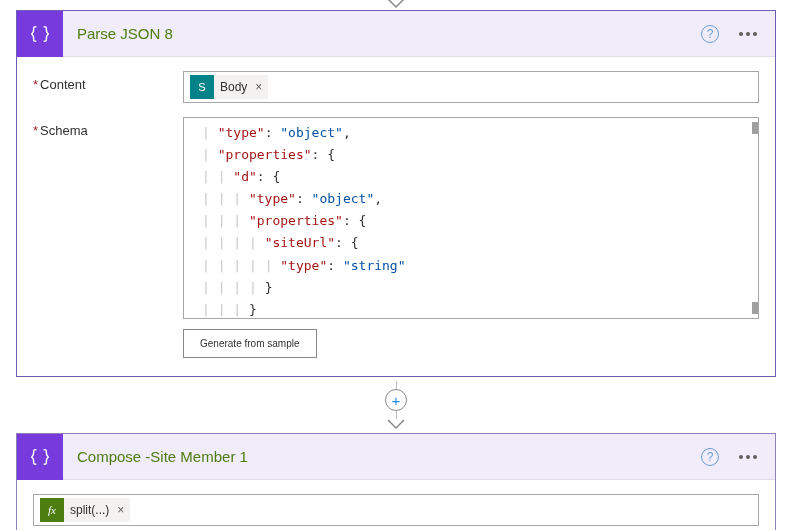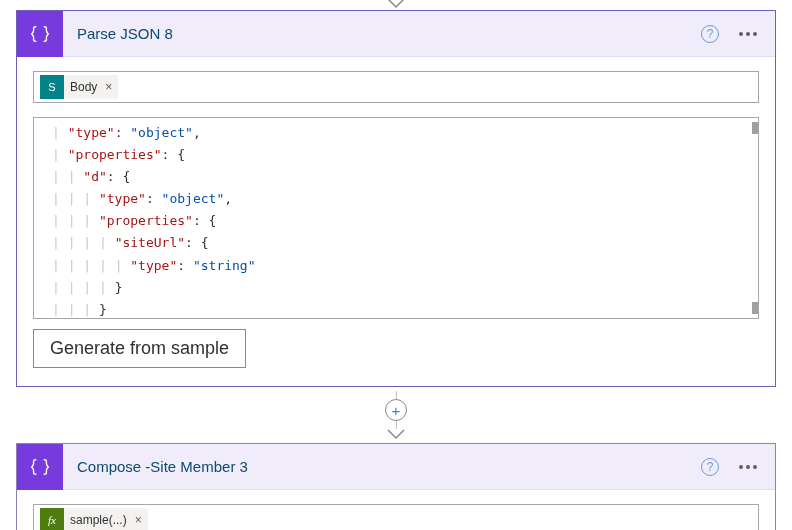--- a/index.html
+++ b/index.html
@@ -36,21 +36,21 @@
     height: 46px;
     background: #773adc;
     display: flex;
     align-items: center;
     justify-content: center;
     flex-shrink: 0;
   }
   .card-title {
     padding-left: 14px;
     flex: 1;
-    color: #0c4a6e;
+    color: #4d7c0f;
     font-size: 15px;
   }
   .card-actions {
     display: flex;
     align-items: center;
     gap: 16px;
     padding-right: 14px;
   }
   .help-circle {
     width: 18px; height: 18px;
@@ -150,21 +150,21 @@
     right: 0;
     width: 6px; height: 12px;
     background: #a0a0a0;
   }
   .sb-top { top: 4px; }
   .sb-bot { bottom: 4px; }
   .gen-btn {
     border: 1px solid #8a8886;
     background: #fff;
     padding: 8px 16px;
-    font-size: 18px;
+    font-size: 10px;
     color: #323130;
     cursor: pointer;
     align-self: flex-start;
   }
   .add-btn-wrap {
     display: flex; flex-direction: column; align-items:center;
     margin: 4px 0 2px 0;
   }
   .add-btn {
     width: 22px; height: 22px;
@@ -207,29 +207,31 @@
         <div class="help-circle">?</div>
         <div class="ellipsis">
             <span></span>
             <span></span>
             <span></span>
           </div>
       </div>
     </div>
     <div class="card-body">
       <div class="field-row">
+        <div class="field-label"><span class="req">*</span><span>Content</span></div>
         <div class="field-input">
           <div class="token">
             <span class="token-icon sp">S</span>
             <span class="token-label">Body</span>
             <span class="token-x">×</span>
           </div>
         </div>
       </div>
       <div class="field-row">
+        <div class="field-label"><span class="req">*</span><span>Schema</span></div>
         <div class="schema-box">
           <div class="code-editor">
             <div class="sb-handle sb-top"></div>
             <pre id="code-content"><span class="guide"><span class="guide">|&nbsp;</span></span><span class="tk-key">"type"</span><span class="tk-pun">: </span><span class="tk-str">"object"</span><span class="tk-pun">,</span>
 <span class="guide"><span class="guide">|&nbsp;</span></span><span class="tk-key">"properties"</span><span class="tk-pun">: </span><span class="tk-br">{</span>
 <span class="guide"><span class="guide">|&nbsp;</span><span class="guide">|&nbsp;</span></span><span class="tk-key">"d"</span><span class="tk-pun">: </span><span class="tk-br">{</span>
 <span class="guide"><span class="guide">|&nbsp;</span><span class="guide">|&nbsp;</span><span class="guide">|&nbsp;</span></span><span class="tk-key">"type"</span><span class="tk-pun">: </span><span class="tk-str">"object"</span><span class="tk-pun">,</span>
 <span class="guide"><span class="guide">|&nbsp;</span><span class="guide">|&nbsp;</span><span class="guide">|&nbsp;</span></span><span class="tk-key">"properties"</span><span class="tk-pun">: </span><span class="tk-br">{</span>
 <span class="guide"><span class="guide">|&nbsp;</span><span class="guide">|&nbsp;</span><span class="guide">|&nbsp;</span><span class="guide">|&nbsp;</span></span><span class="tk-key">"siteUrl"</span><span class="tk-pun">: </span><span class="tk-br">{</span>
 <span class="guide"><span class="guide">|&nbsp;</span><span class="guide">|&nbsp;</span><span class="guide">|&nbsp;</span><span class="guide">|&nbsp;</span><span class="guide">|&nbsp;</span></span><span class="tk-key">"type"</span><span class="tk-pun">: </span><span class="tk-str">"string"</span>
@@ -253,36 +255,36 @@
   </div>
 
   <div class="action-card">
     <div class="card-header">
       <div class="card-icon">
         <svg width="22" height="22" viewBox="0 0 24 24" fill="none" stroke="#fff" stroke-width="1.6">
           <path d="M8 4 C5 4 5 4 5 8 C5 11 3 11 3 12 C3 13 5 13 5 16 C5 20 5 20 8 20"></path>
           <path d="M16 4 C19 4 19 4 19 8 C19 11 21 11 21 12 C21 13 19 13 19 16 C19 20 19 20 16 20"></path>
         </svg>
       </div>
-      <div class="card-title">Compose -Site Member 3</div>
+      <div class="card-title">Compose -Site Member 1</div>
       <div class="card-actions">
         <div class="help-circle">?</div>
         <div class="ellipsis">
             <span></span>
             <span></span>
             <span></span>
           </div>
       </div>
     </div>
     <div class="card-body slim">
       <div class="field-row">
         <div class="field-input">
           <div class="token">
             <span class="token-icon fx">fx</span>
-            <span class="token-label">sample(...)</span>
+            <span class="token-label">split(...)</span>
             <span class="token-x">×</span>
           </div>
         </div>
       </div>
     </div>
   </div>
 
 </div>
 
 </body></html>

